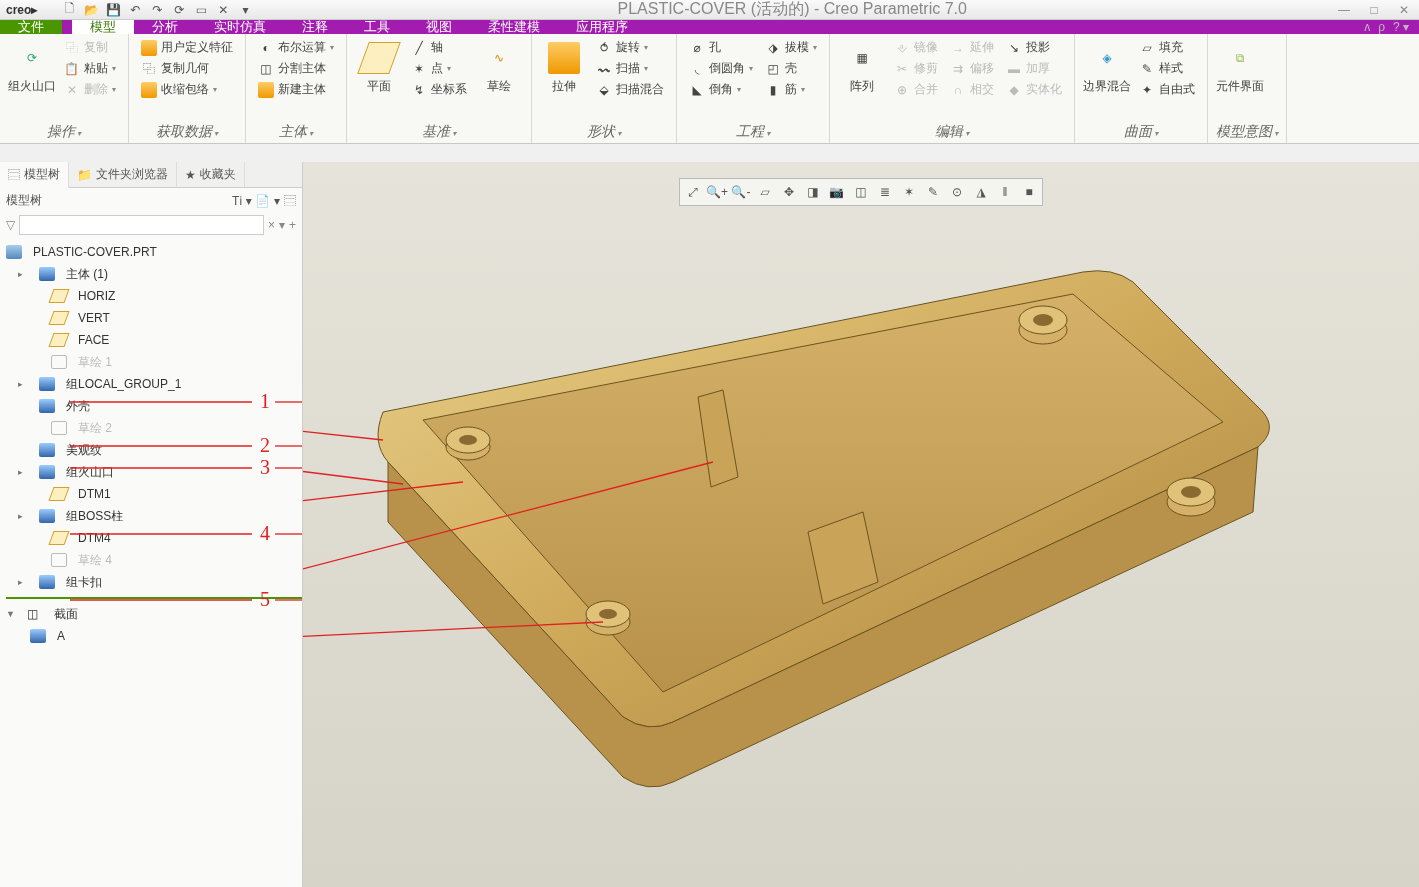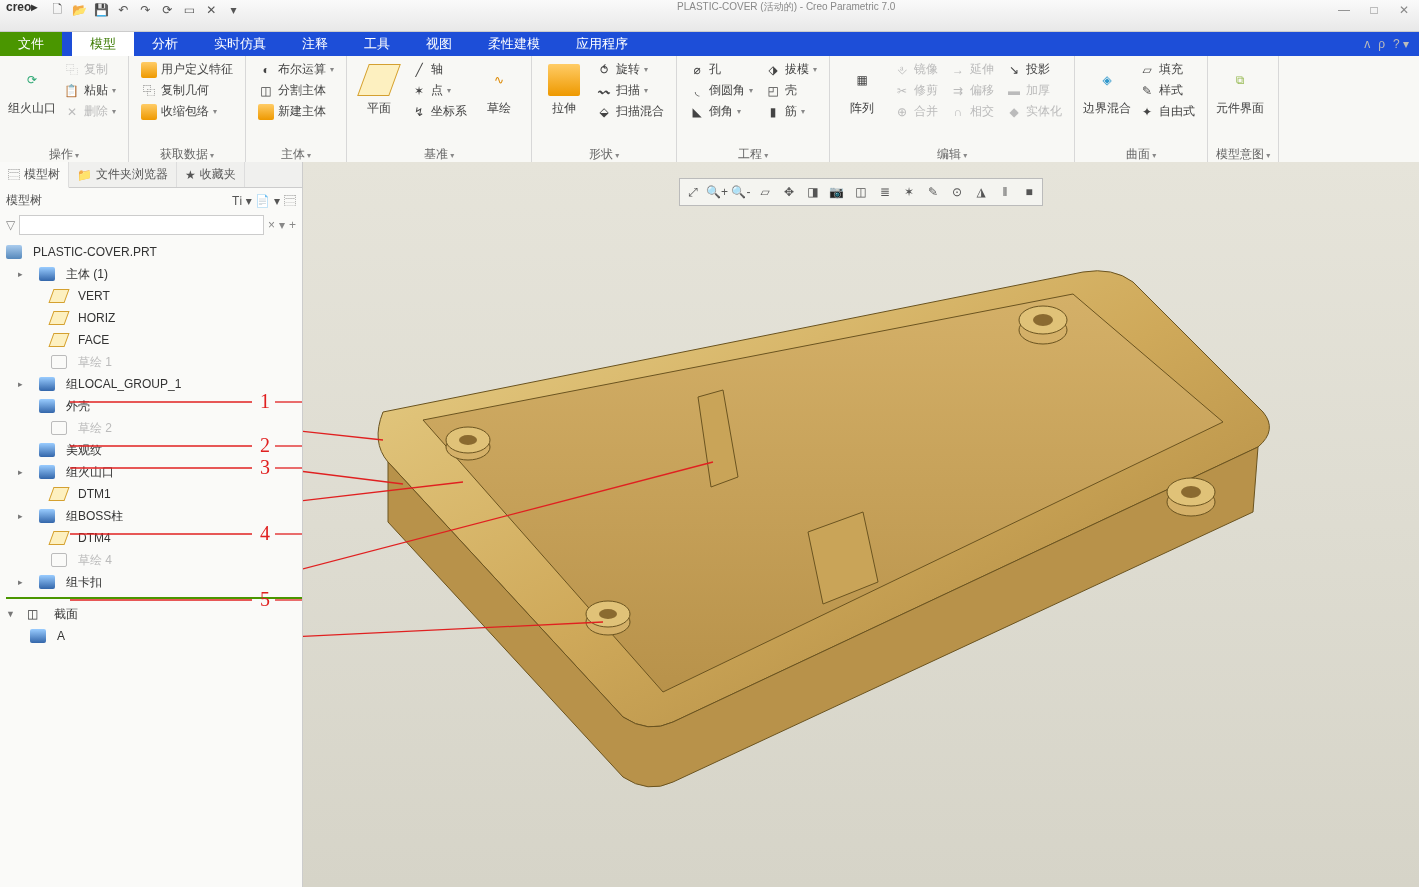--- a/index.html
+++ b/index.html
@@ -1,38 +1,38 @@
 <!DOCTYPE html>
 <html><head>
 <meta charset="utf-8">
 <style>
 * { margin:0; padding:0; box-sizing:border-box; font-family:"Microsoft YaHei",Arial,sans-serif; font-size:12px; user-select:none; }
 body { width:1419px; height:887px; background:#f0f0f0; overflow:hidden; position:relative; }
 
 
-.titlebar { height:32px; background:linear-gradient(#fafafa,#e8e8e8); display:flex; align-items:flex-start; border-bottom:1px solid #ccc; }
+.titlebar { height:20px; background:linear-gradient(#fafafa,#e8e8e8); display:flex; align-items:center; border-bottom:1px solid #ccc;gap:12px; }
 .titlebar .logo { padding:0 6px; font-weight:bold; color:#333; font-size:12px; }
 .titlebar .qat { display:flex; gap:2px; margin-left:4px; }
 .titlebar .qat span { width:20px; height:20px; display:flex; align-items:center; justify-content:center; color:#555; cursor:pointer; }
-.titlebar .title { flex:1; text-align:center; color:#888; font-size:10px; }
+.titlebar .title { flex:1; text-align:center; color:#888; font-size:16px; }
 .titlebar .winbtns { display:flex; }
 .titlebar .winbtns span { width:30px; height:20px; display:flex; align-items:center; justify-content:center; color:#888; cursor:pointer; }
 
 
-.menubar { height:24px; background:#1d4ed8; display:flex; align-items:stretch; color:#fff; }
+.menubar { height:14px; background:#a21caf; display:flex; align-items:stretch; color:#fff; }
 .menubar .tab { padding:0 18px; display:flex; align-items:center; cursor:pointer; font-size:13px; }
 .menubar .tab.file { background:#4a9600; }
 .menubar .tab.active { background:#fff; color:#3a7a00;margin-left:10px; }
 .menubar .right { margin-left:auto; display:flex; align-items:center; gap:8px; padding-right:10px; color:#bbb; }
 
 
 .ribbon { height:110px; background:#f8f8f5; border-bottom:1px solid #c8c8c8; display:flex; }
 .rgroup { border-right:1px solid #d8d8d8; padding:4px 8px 2px; display:flex; flex-direction:column; }
 .rgroup .body { flex:1; display:flex; gap:4px; }
-.rgroup .label { text-align:center; color:#666; font-size:12px; padding-top:2px; }
+.rgroup .label { text-align:center; color:#666; font-size:14px; padding-top:2px;font-style:italic; }
 .rcol { display:flex; flex-direction:column; gap:2px; }
 .rbtn { display:flex; align-items:center; gap:4px; padding:1px 4px; color:#444; cursor:pointer; white-space:nowrap; font-size:12px; }
 .rbtn.big { flex-direction:column; width:48px; text-align:center; padding-top:4px; }
 .rbtn.big .ic { width:32px; height:32px; }
 .rbtn .ic { width:16px; height:16px; display:inline-flex; align-items:center; justify-content:center; }
 .rbtn.disabled { color:#bbb; }
 
 
 .main { position:absolute; top:162px; bottom:0; left:0; right:0; display:flex; }
 .side { width:303px; background:#fafaf8; border-right:1px solid #ccc; display:flex; flex-direction:column; }
@@ -385,26 +385,26 @@
         </div>
       <div id="tree-body">
           <div class="tnode ind1">
             <span class="arr">▸</span>
             <span class="ic ic-grp"></span>
             <span>主体 (1)</span>
           </div>
           <div class="tnode ind2">
             <span class="arr"></span>
             <span class="ic ic-plane"></span>
+            <span>HORIZ</span>
+          </div>
+          <div class="tnode ind2">
+            <span class="arr"></span>
+            <span class="ic ic-plane"></span>
             <span>VERT</span>
-          </div>
-          <div class="tnode ind2">
-            <span class="arr"></span>
-            <span class="ic ic-plane"></span>
-            <span>HORIZ</span>
           </div>
           <div class="tnode ind2">
             <span class="arr"></span>
             <span class="ic ic-plane"></span>
             <span>FACE</span>
           </div>
           <div class="tnode ind2 disabled">
             <span class="arr"></span>
             <span class="ic ic-sketch"></span>
             <span>草绘 1</span>

